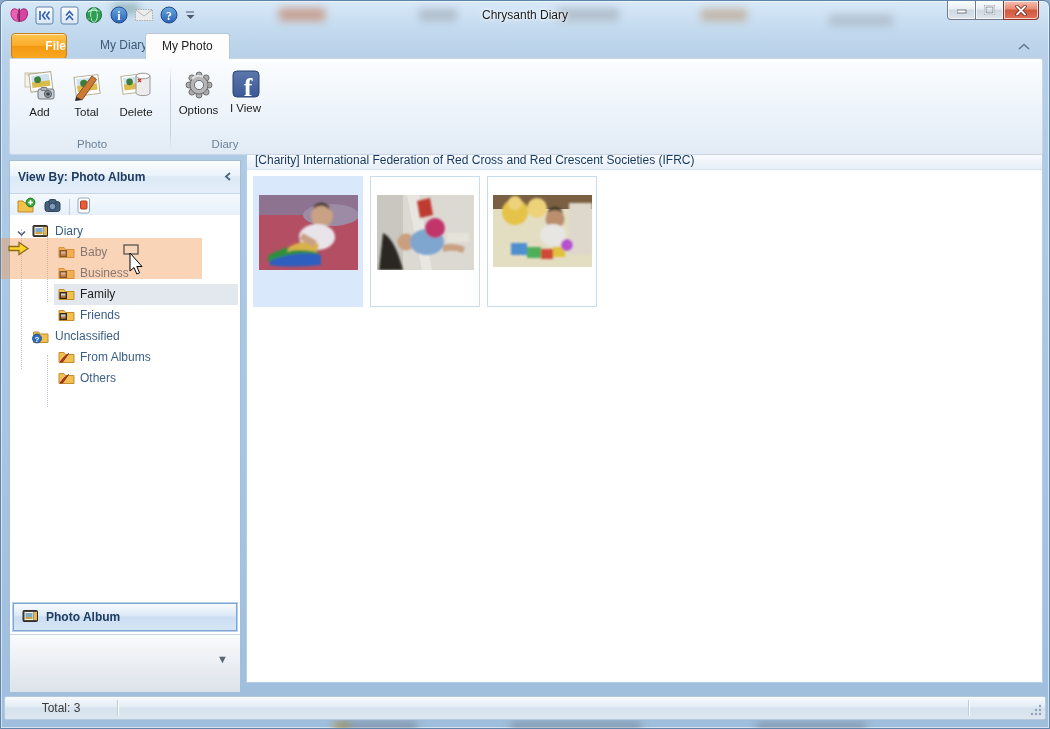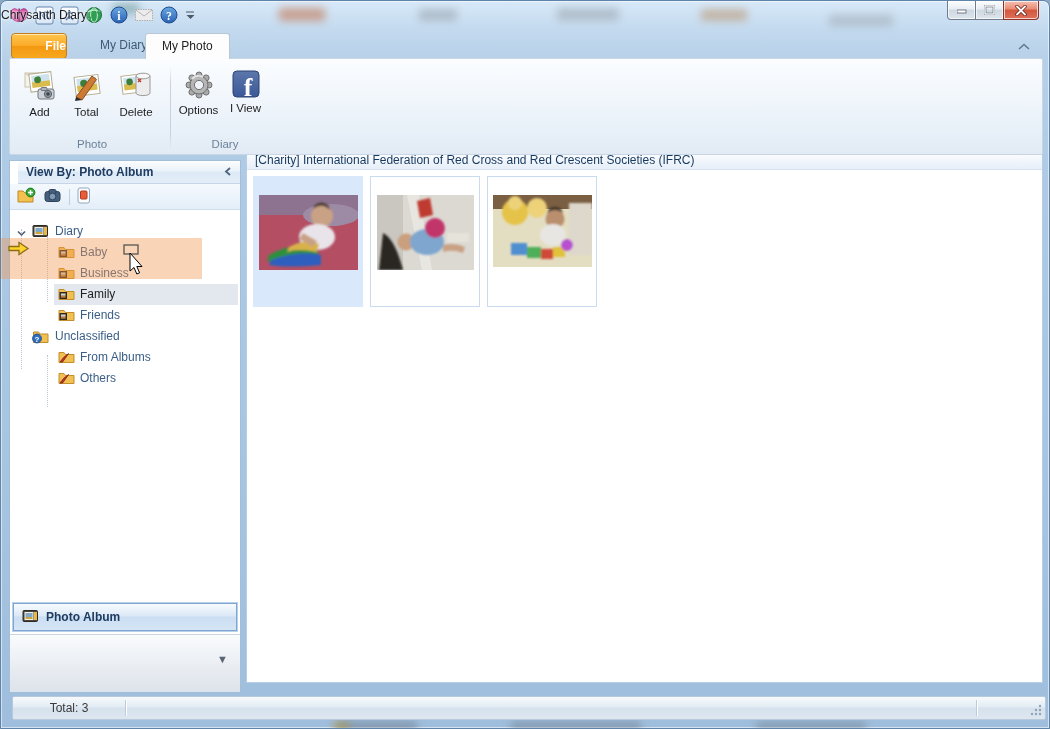--- a/index.html
+++ b/index.html
@@ -9,21 +9,21 @@
   
   .window { position:absolute; inset:0; width:1050px; height:729px;
     background:linear-gradient(180deg,#d8e9f8 0,#c2d9ee 30px,#b7d0e8 60px,#aecae4 180px,#a6c4e0 500px,#9fbedd 100%);
     border:1px solid #5f84ab; border-radius:7px 7px 0 0; overflow:hidden;
     box-shadow:inset 0 0 0 1px rgba(255,255,255,.55); }
   .blob { position:absolute; filter:blur(4px); pointer-events:none; }
 
   .titlebar { position:absolute; left:0; top:0; right:0; height:30px; }
   .qat { position:absolute; left:8px; top:4px; display:flex; align-items:center; gap:5px; }
   .qat .qbtn { width:20px; height:20px; display:flex; align-items:center; justify-content:center; }
-  .win-title { position:absolute; left:0; right:0; top:7px; text-align:left; color:#1c1c1c;
+  .win-title { position:absolute; left:0; right:0; top:7px; text-align:center; color:#1c1c1c;
     text-shadow:0 0 6px #fff,0 0 3px #fff; }
   .winbtns { position:absolute; right:10px; top:0; display:flex; }
   .winbtn { height:19px; border:1px solid #6e7c8d; border-top:none; display:flex; align-items:center; justify-content:center;
     background:linear-gradient(180deg,#fdfeff 0,#e7edf3 45%,#cfd9e2 50%,#dde5ec 100%);
     box-shadow:inset 0 0 0 1px rgba(255,255,255,.7); }
   .winbtn.min { width:29px; border-radius:0 0 0 4px; }
   .winbtn.max { width:27px; border-left:none; border-right:none; }
   .winbtn.close { width:36px; border-radius:0 0 4px 0; border-color:#8c3226;
     background:linear-gradient(180deg,#f6c1b2 0,#ea8a72 45%,#d1573c 50%,#e0705a 100%); }
 
@@ -47,23 +47,23 @@
   .rgroup { display:flex; flex-direction:column; }
   .rbuttons { display:flex; flex:1; align-items:flex-start; padding-top:2px; }
   .rbtn { width:47px; display:flex; flex-direction:column; align-items:center; padding-top:4px; border-radius:3px; }
   .rbtn .rlabel { margin-top:3px; font-size:11.5px; text-align:center; line-height:13px; max-width:40px; }
   .rgrouplabel { height:18px; text-align:center; color:#6c8299; font-size:11.5px; line-height:16px; }
   .rsep { width:1px; margin:4px 4px 4px 2px; background:linear-gradient(180deg,rgba(197,211,224,0) 0,#c5d3e0 20%,#c5d3e0 80%,rgba(197,211,224,0) 100%); }
 
   
   .sidebar { position:absolute; left:8px; top:159px; width:232px; height:533px; background:#fff;
     border:1px solid #a3bed9; }
-  .sb-header { height:23px; background:linear-gradient(180deg,#fcfdfe 0,#eaf2fa 45%,#dcE9f6 50%,#e4eef9 100%);
+  .sb-header { height:33px; background:linear-gradient(180deg,#fcfdfe 0,#eaf2fa 45%,#dcE9f6 50%,#e4eef9 100%);
     border-bottom:1px solid #c6d6e8; display:flex; align-items:center; padding:0 8px;
-    font-weight:bold; color:#1f3c61;margin-left:8px; }
+    font-weight:bold; color:#1f3c61; }
   .sb-header .sbh-collapse { margin-left:auto; color:#51657e; }
   .sb-toolbar { height:26px; background:linear-gradient(180deg,#f4f9fd 0,#e4eef9 100%);
     border-bottom:1px solid #cfdded; display:flex; align-items:center; gap:7px; padding-left:7px; }
   .sb-toolsep { width:1px; height:16px; background:#bfcfdf; }
 
   .tree { position:absolute; left:0; top:54px; right:0; bottom:95px; background:#fff; padding-top:6px; overflow:hidden; }
   .trow { position:relative; height:21px; display:flex; align-items:center; color:#3a5e86; }
   .trow .exp { position:absolute; left:7px; top:5px; }
   .trow .ticon { position:absolute; top:2px; }
   .trow .tlabel { position:absolute; top:3px; }
@@ -85,21 +85,21 @@
   .main-header { height:19px; background:linear-gradient(180deg,#ffffff 0,#edf3fa 70%,#e6eef8 100%);
     border-bottom:1px solid #d8e3f1; line-height:18px; padding-left:8px; color:#16395f; }
   .thumbs { display:flex; gap:7px; padding:6px; }
   .thumb { width:110px; height:131px; background:#fff; border:1px solid #c9dcef; display:flex; justify-content:center; }
   .thumb.sel { background:#d9e8fb; border-color:#d9e8fb; }
   .thumb svg { margin-top:18px; }
 
   
   .statusbar { position:absolute; left:3px; right:3px; bottom:8px; height:24px;
     border:1px solid #b7c9db; border-radius:2px;
-    background:linear-gradient(180deg,#f6fafd 0,#e3ecf4 45%,#d5e1ec 50%,#dde7f0 100%);margin-left:8px; }
+    background:linear-gradient(180deg,#f6fafd 0,#e3ecf4 45%,#d5e1ec 50%,#dde7f0 100%); }
   .statusbar .cell1 { position:absolute; left:0; top:0; width:112px; height:100%; text-align:center; line-height:22px; color:#3a3a3a; }
   .ssep { position:absolute; top:3px; bottom:3px; width:1px; background:#bccbdb; box-shadow:1px 0 0 #fff; }
   .grip { position:absolute; right:3px; bottom:3px; width:13px; height:13px; }
 
   
   .dragband { position:absolute; left:0; top:237px; width:201px; height:41px;
     background:rgba(242,153,84,.42); z-index:8; }
   .dragarrow { position:absolute; left:7px; top:240px; z-index:9; }
   .cursor { position:absolute; left:122px; top:243px; z-index:10; }
 </style>

